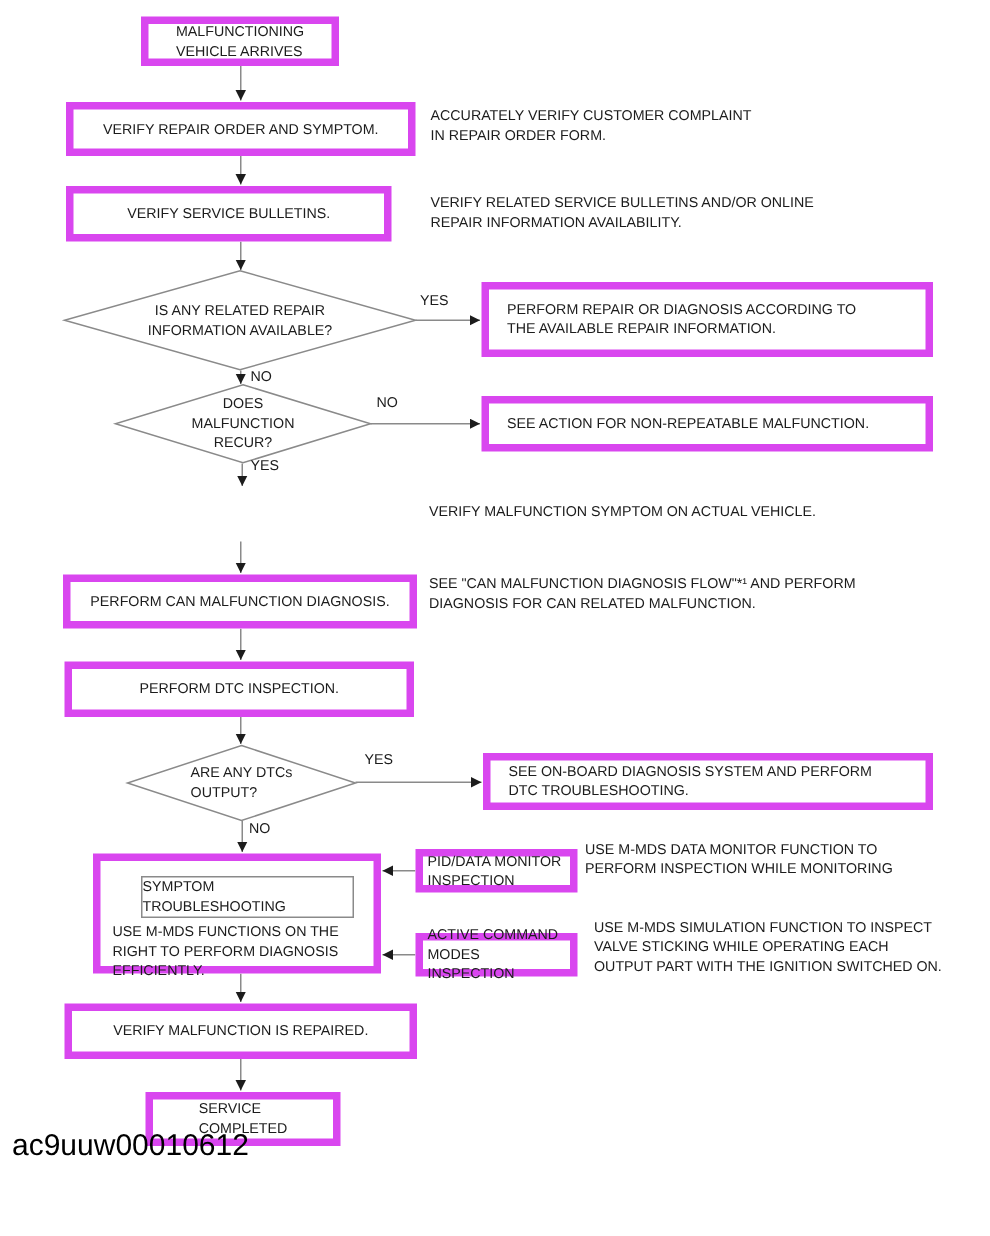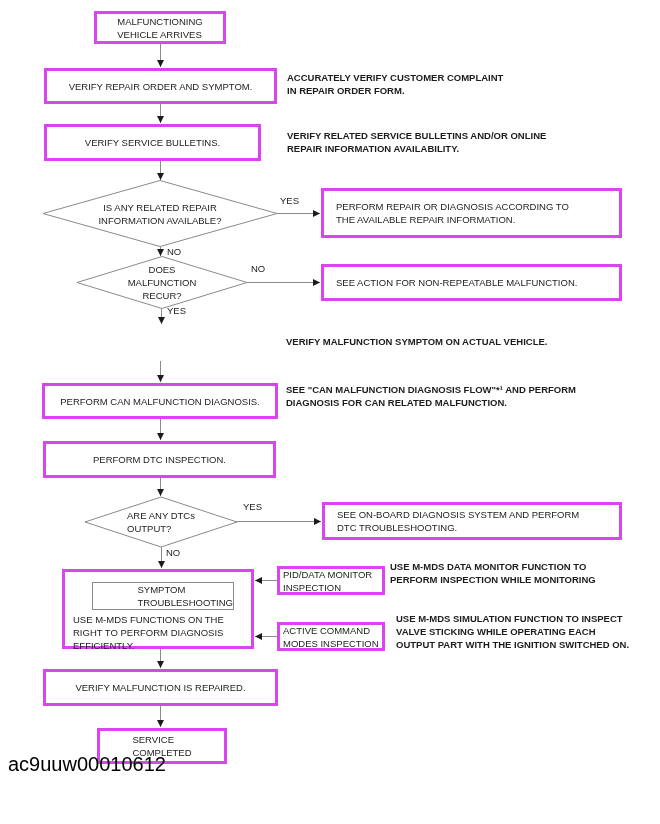--- a/index.html
+++ b/index.html
@@ -3,43 +3,43 @@
 <meta charset="utf-8">
 <style>
   html,body{margin:0;padding:0;background:#ffffff;}
   #page{
     position:relative;width:660px;height:824px;background:#ffffff;
     font-family:"Liberation Sans","DejaVu Sans",sans-serif;
     color:#1c1c1c;overflow:hidden;
   }
   #connector-layer{position:absolute;left:0;top:0;}
   .box{
-    position:absolute;box-sizing:border-box;border:3px solid #d946ef;background:#ffffff;
+    position:absolute;box-sizing:border-box;border:5px solid #d946ef;background:#ffffff;
     display:flex;align-items:center;justify-content:center;
     font-size:9.5px;line-height:13px;text-align:center;
   }
   .bl{text-align:left;}
   .rbox{justify-content:flex-start;padding-left:12px;text-align:left;}
   .sbox{justify-content:flex-start;padding-left:3px;text-align:left;}
   .dtext{
     position:absolute;display:flex;align-items:center;justify-content:center;
     font-size:9.5px;line-height:13px;text-align:center;
   }
-  .annot{position:absolute;font-size:9.5px;line-height:13px;white-space:nowrap;font-weight:bold;}
+  .annot{position:absolute;font-size:9.5px;line-height:13px;white-space:nowrap;}
   .ynlabel{position:absolute;font-size:9.5px;line-height:11px;}
   
   #n-start{left:94px;top:11px;width:132px;height:33px}
   #n-vro{left:44px;top:68px;width:233px;height:36px}
   #n-vsb{left:44px;top:124px;width:217px;height:37px}
   #n-vms{left:43px;top:325px;width:232px;height:36px}
   #n-pcd{left:42px;top:383px;width:236px;height:36px}
   #n-pdi{left:43px;top:441px;width:233px;height:37px}
   #n-st{left:62px;top:569px;width:192px;height:80px;display:block}
   #n-st-title{position:absolute;left:27px;top:10px;width:142px;height:28px;box-sizing:border-box;
-    border:1px solid #8a8a8a;display:flex;align-items:center;justify-content:flex-end;}
+    border:1px solid #8a8a8a;display:flex;align-items:center;justify-content:flex-start;}
   #n-st-body{position:absolute;left:8px;top:41px;text-align:left;}
   #n-vmr{left:43px;top:669px;width:235px;height:37px}
   #n-sc{left:97px;top:728px;width:130px;height:36px}
   #n-rb1{left:321px;top:188px;width:301px;height:50px}
   #n-rb2{left:321px;top:264px;width:301px;height:37px}
   #n-rb3{left:322px;top:502px;width:300px;height:38px}
   #n-pid{left:277px;top:566px;width:108px;height:29px}
   #n-acm{left:277px;top:622px;width:108px;height:29px}
   
   #d1-text{left:60px;top:183px;width:200px;height:62px}

